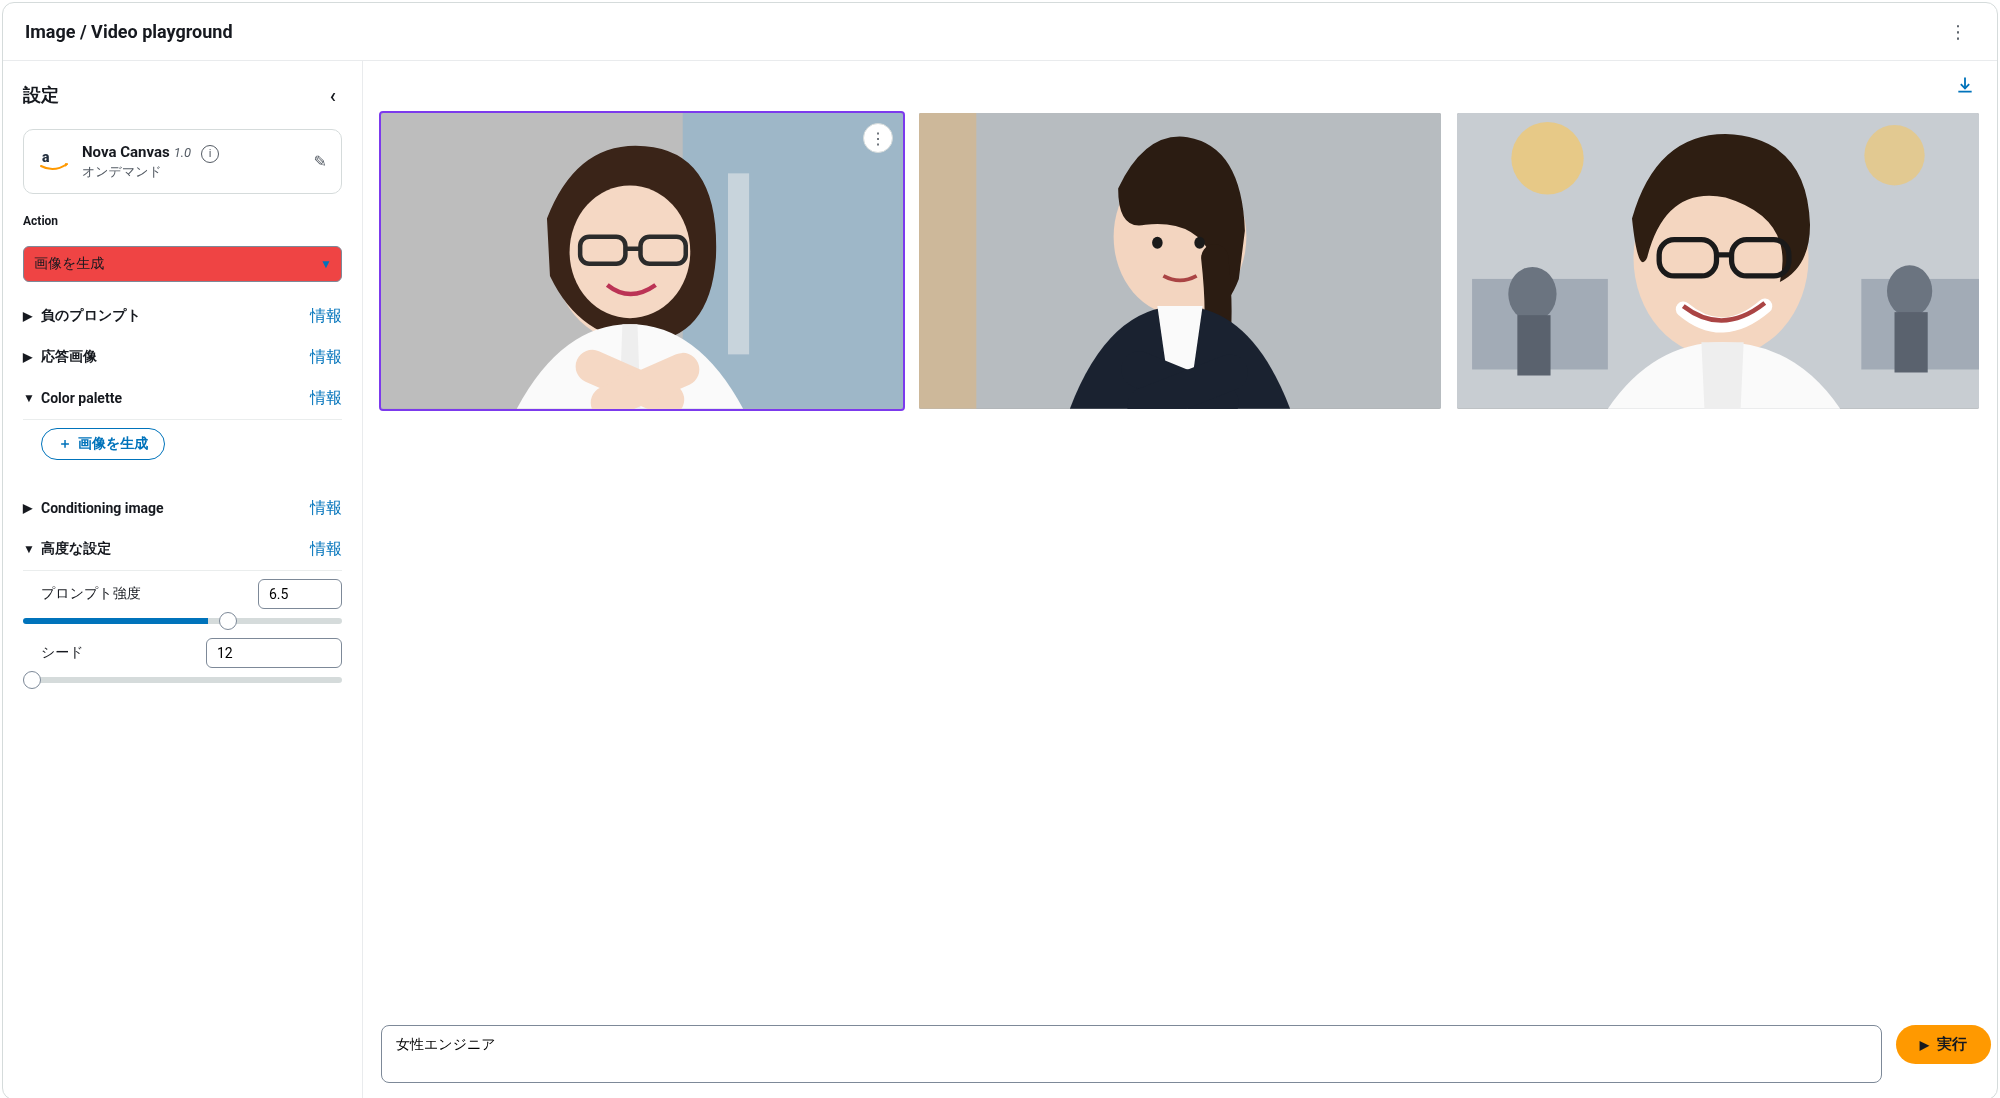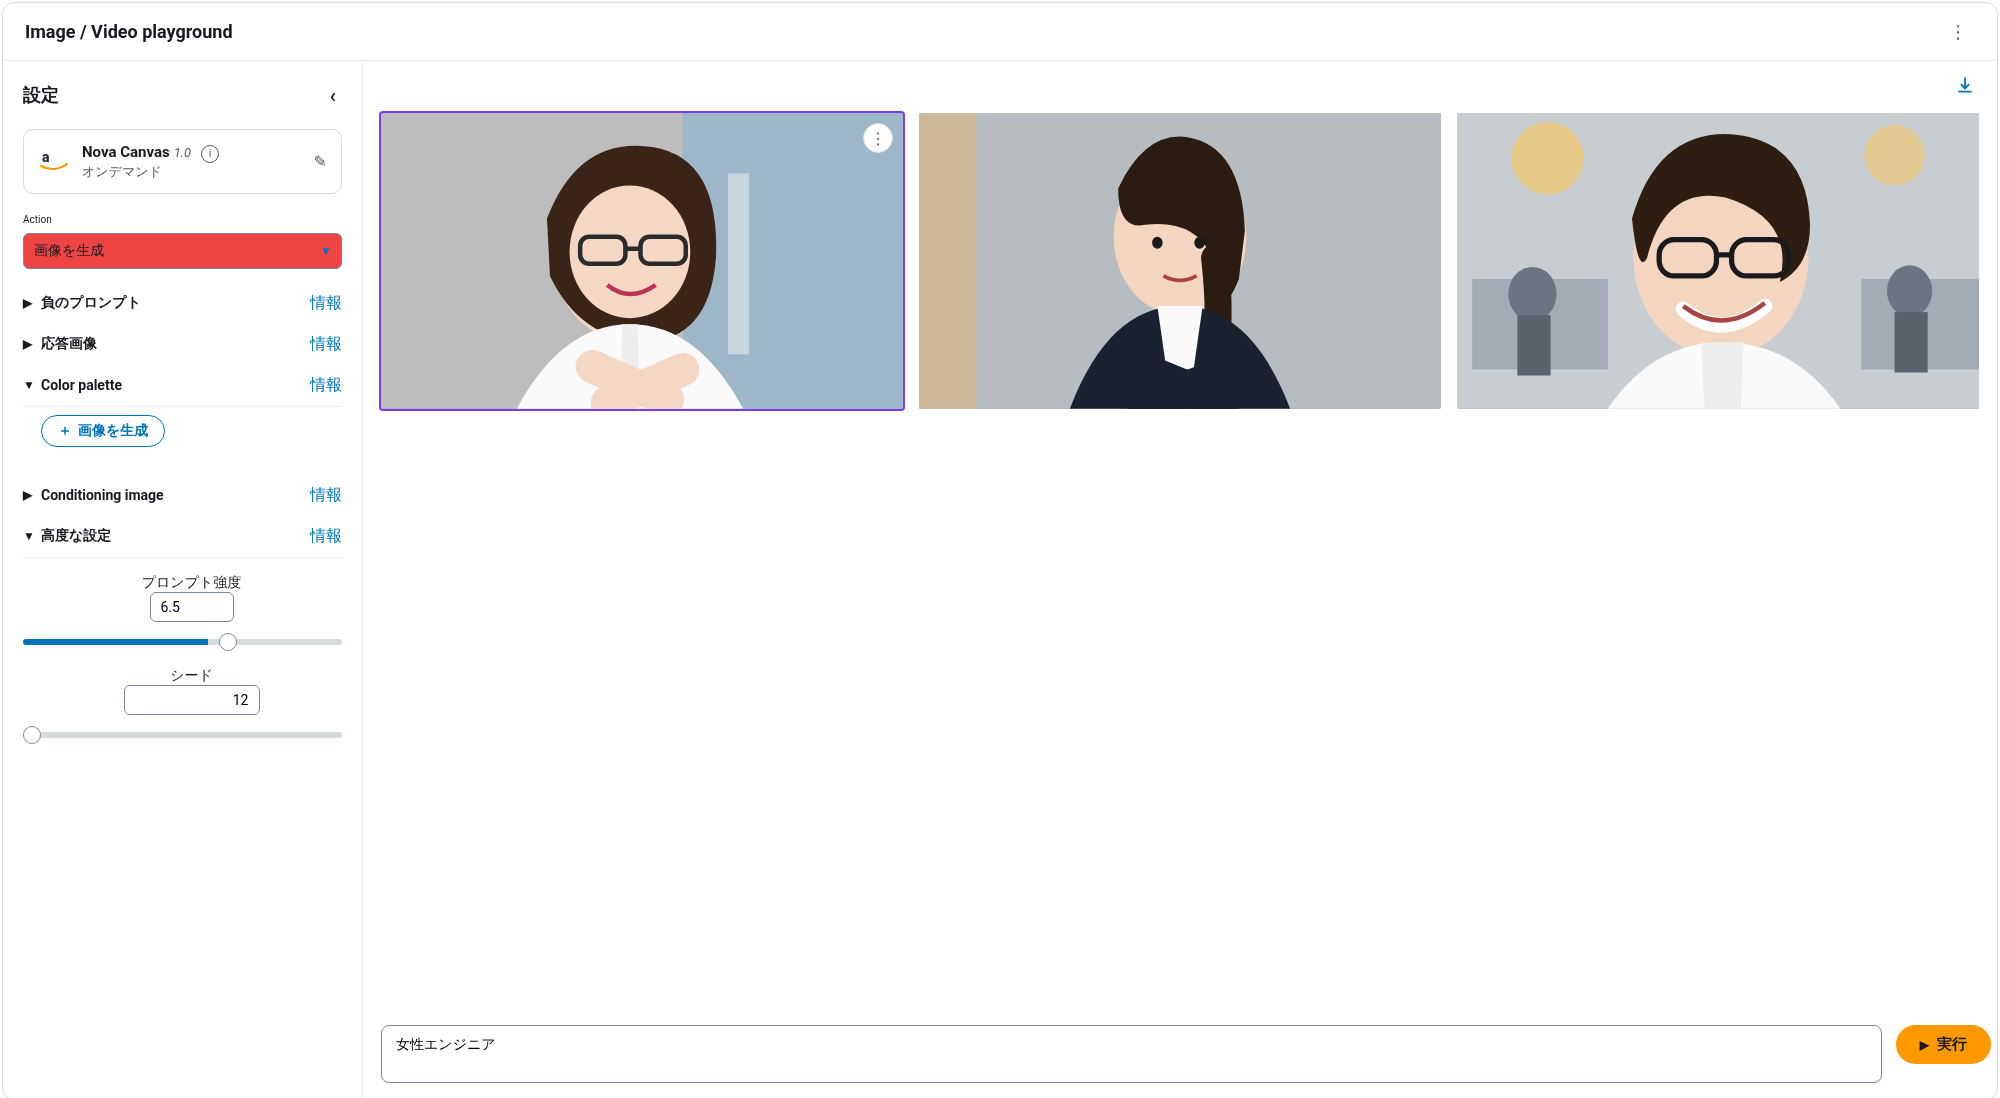--- a/index.html
+++ b/index.html
@@ -21,38 +21,38 @@
 .model-card { border: 1px solid #d5dbdb; border-radius: 10px; padding: 12px 14px; display: flex; align-items: center; gap: 12px; margin-bottom: 20px; }
 .model-logo { width: 32px; height: 32px; display: flex; align-items: center; justify-content: center; }
 .model-logo svg { width: 32px; height: 32px; }
 .model-text { flex: 1; }
 .model-name { font-size: 15px; font-weight: 700; display: inline; }
 .model-ver { font-size: 13px; font-style: italic; color: #545b64; font-weight: 400; margin-left: 4px; }
 .model-sub { font-size: 13px; color: #545b64; }
 .info-icon { width: 18px; height: 18px; border: 1.5px solid #545b64; border-radius: 50%; display: inline-flex; align-items: center; justify-content: center; font-size: 11px; color: #545b64; margin-left: 6px; cursor: pointer; }
 .edit-icon { cursor: pointer; color: #545b64; margin-left: 8px; font-size: 16px; }
 
-.field-label { font-size: 10px; font-weight: 400; margin-bottom: 8px; }
+.field-label { font-size: 12px; font-weight: 700; margin-bottom: 18px; }
 .select-wrap { position: relative; margin-bottom: 14px; }
 .select { width: 100%; border: 1px solid #7d8998; border-radius: 6px; padding: 8px 32px 8px 10px; font-size: 14px; background: #ef4444; cursor: pointer; }
 .select-caret { position: absolute; right: 10px; top: 50%; transform: translateY(-50%); pointer-events: none; color: #0073bb; font-size: 12px; }
 
 .section-row { display: flex; align-items: center; justify-content: space-between; padding: 10px 0; }
 .section-row-bordered { border-bottom: 1px solid #eaeded; }
 .section-toggle { display: flex; align-items: center; gap: 6px; font-size: 14px; font-weight: 700; cursor: pointer; }
 .caret { font-size: 12px; color: #16191f; width: 12px; }
 .info-link { color: #0073bb; font-size: 16px; cursor: pointer; }
 
 .section-body { padding: 8px 0 8px 18px; }
 .add-color-btn { border: 1px solid #0073bb; color: #0073bb; background: #fff; border-radius: 20px; padding: 6px 16px; font-size: 14px; font-weight: 600; cursor: pointer; display: inline-flex; align-items: center; gap: 6px; }
 
-.slider-row { display: flex; align-items: center; justify-content: space-between; margin: 8px 0; flex-direction: column; }
+.slider-row { display: flex; align-items: center; justify-content: space-between; margin: 0 0; }
 .slider-row label { font-size: 14px; }
 .num-input { width: 84px; border: 1px solid #7d8998; border-radius: 6px; padding: 6px 10px; font-size: 14px; }
-.num-input-wide { width: 136px; text-align: right; }
+.num-input-wide { width: 136px; }
 .slider { width: 100%; margin: 4px 0 14px 0; -webkit-appearance: none; height: 6px; background: linear-gradient(to right, #0073bb 0%, #0073bb var(--pct,0%), #d5dbdb var(--pct,0%), #d5dbdb 100%); border-radius: 3px; }
 .slider::-webkit-slider-thumb { -webkit-appearance: none; width: 18px; height: 18px; background: #fff; border: 1px solid #7d8998; border-radius: 50%; cursor: pointer; }
 .slider::-moz-range-thumb { width: 18px; height: 18px; background: #fff; border: 1px solid #7d8998; border-radius: 50%; cursor: pointer; }
 
 .main { flex: 1; display: flex; flex-direction: column; position: relative; }
 .main-toolbar { display: flex; justify-content: flex-end; padding: 10px 18px 0 18px; }
 .download-btn { color: #0073bb; cursor: pointer; font-size: 18px; padding: 4px; }
 
 .gallery { display: flex; gap: 16px; padding: 10px 18px; }
 .thumb { flex: 1; aspect-ratio: 346/196; border-radius: 2px; background: #a9a9a9; position: relative; overflow: hidden; cursor: pointer; }

